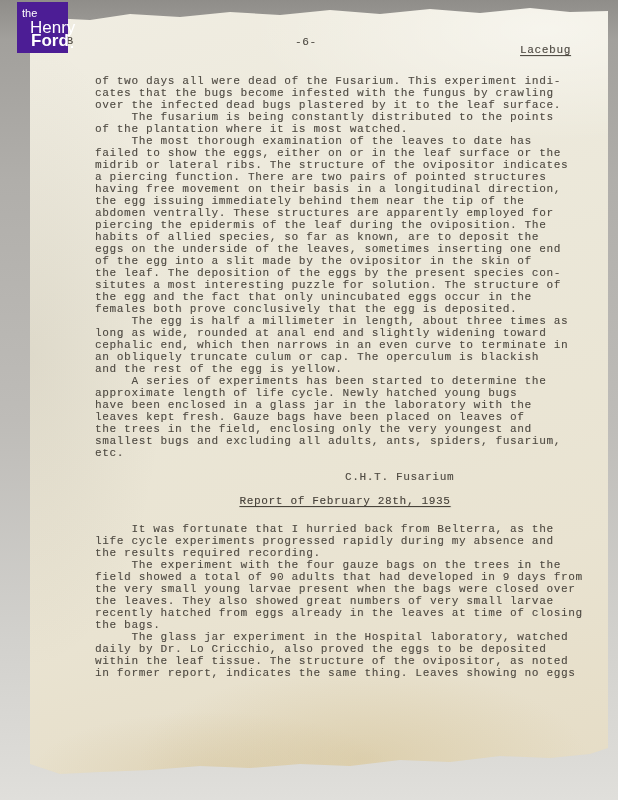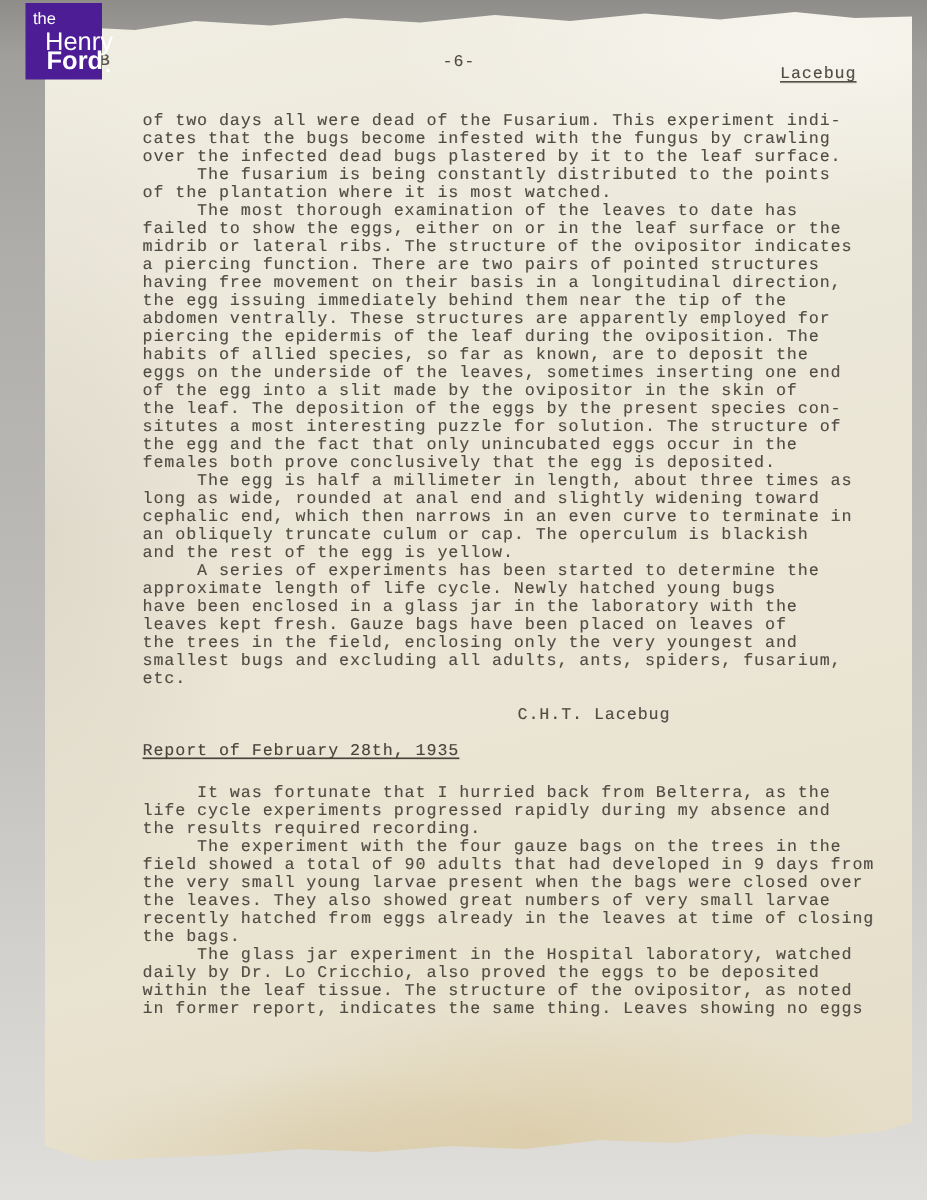--- a/index.html
+++ b/index.html
@@ -60,20 +60,21 @@
   .signature {
     margin-top: 12px;
     padding-left: 250px;
     white-space: pre;
   }
   .report-heading {
     margin-top: 12px;
     text-decoration: underline;
     text-underline-offset: 2px;
     color: rgba(66, 61, 54, 0.95);
+    text-align: center;
   }
   .after-heading { margin-top: 16px; }
 
   
   .logo {
     position: absolute;
     left: 0; top: 2px;
     width: 51px; height: 51px;
     background: #4c1d95;
     z-index: 10;
@@ -127,21 +128,21 @@
 an obliquely truncate culum or cap. The operculum is blackish
 and the rest of the egg is yellow.</div>
     <div class="typed para">     A series of experiments has been started to determine the
 approximate length of life cycle. Newly hatched young bugs
 have been enclosed in a glass jar in the laboratory with the
 leaves kept fresh. Gauze bags have been placed on leaves of
 the trees in the field, enclosing only the very youngest and
 smallest bugs and excluding all adults, ants, spiders, fusarium,
 etc.</div>
 
-    <div class="typed signature">C.H.T. Lacebug</div>
+    <div class="typed signature">C.H.T. Fusarium</div>
 
     <div class="typed report-heading">Report of February 28th, 1935</div>
 
     <div class="typed para after-heading">     It was fortunate that I hurried back from Belterra, as the
 life cycle experiments progressed rapidly during my absence and
 the results required recording.</div>
     <div class="typed para">     The experiment with the four gauze bags on the trees in the
 field showed a total of 90 adults that had developed in 9 days from
 the very small young larvae present when the bags were closed over
 the leaves. They also showed great numbers of very small larvae

